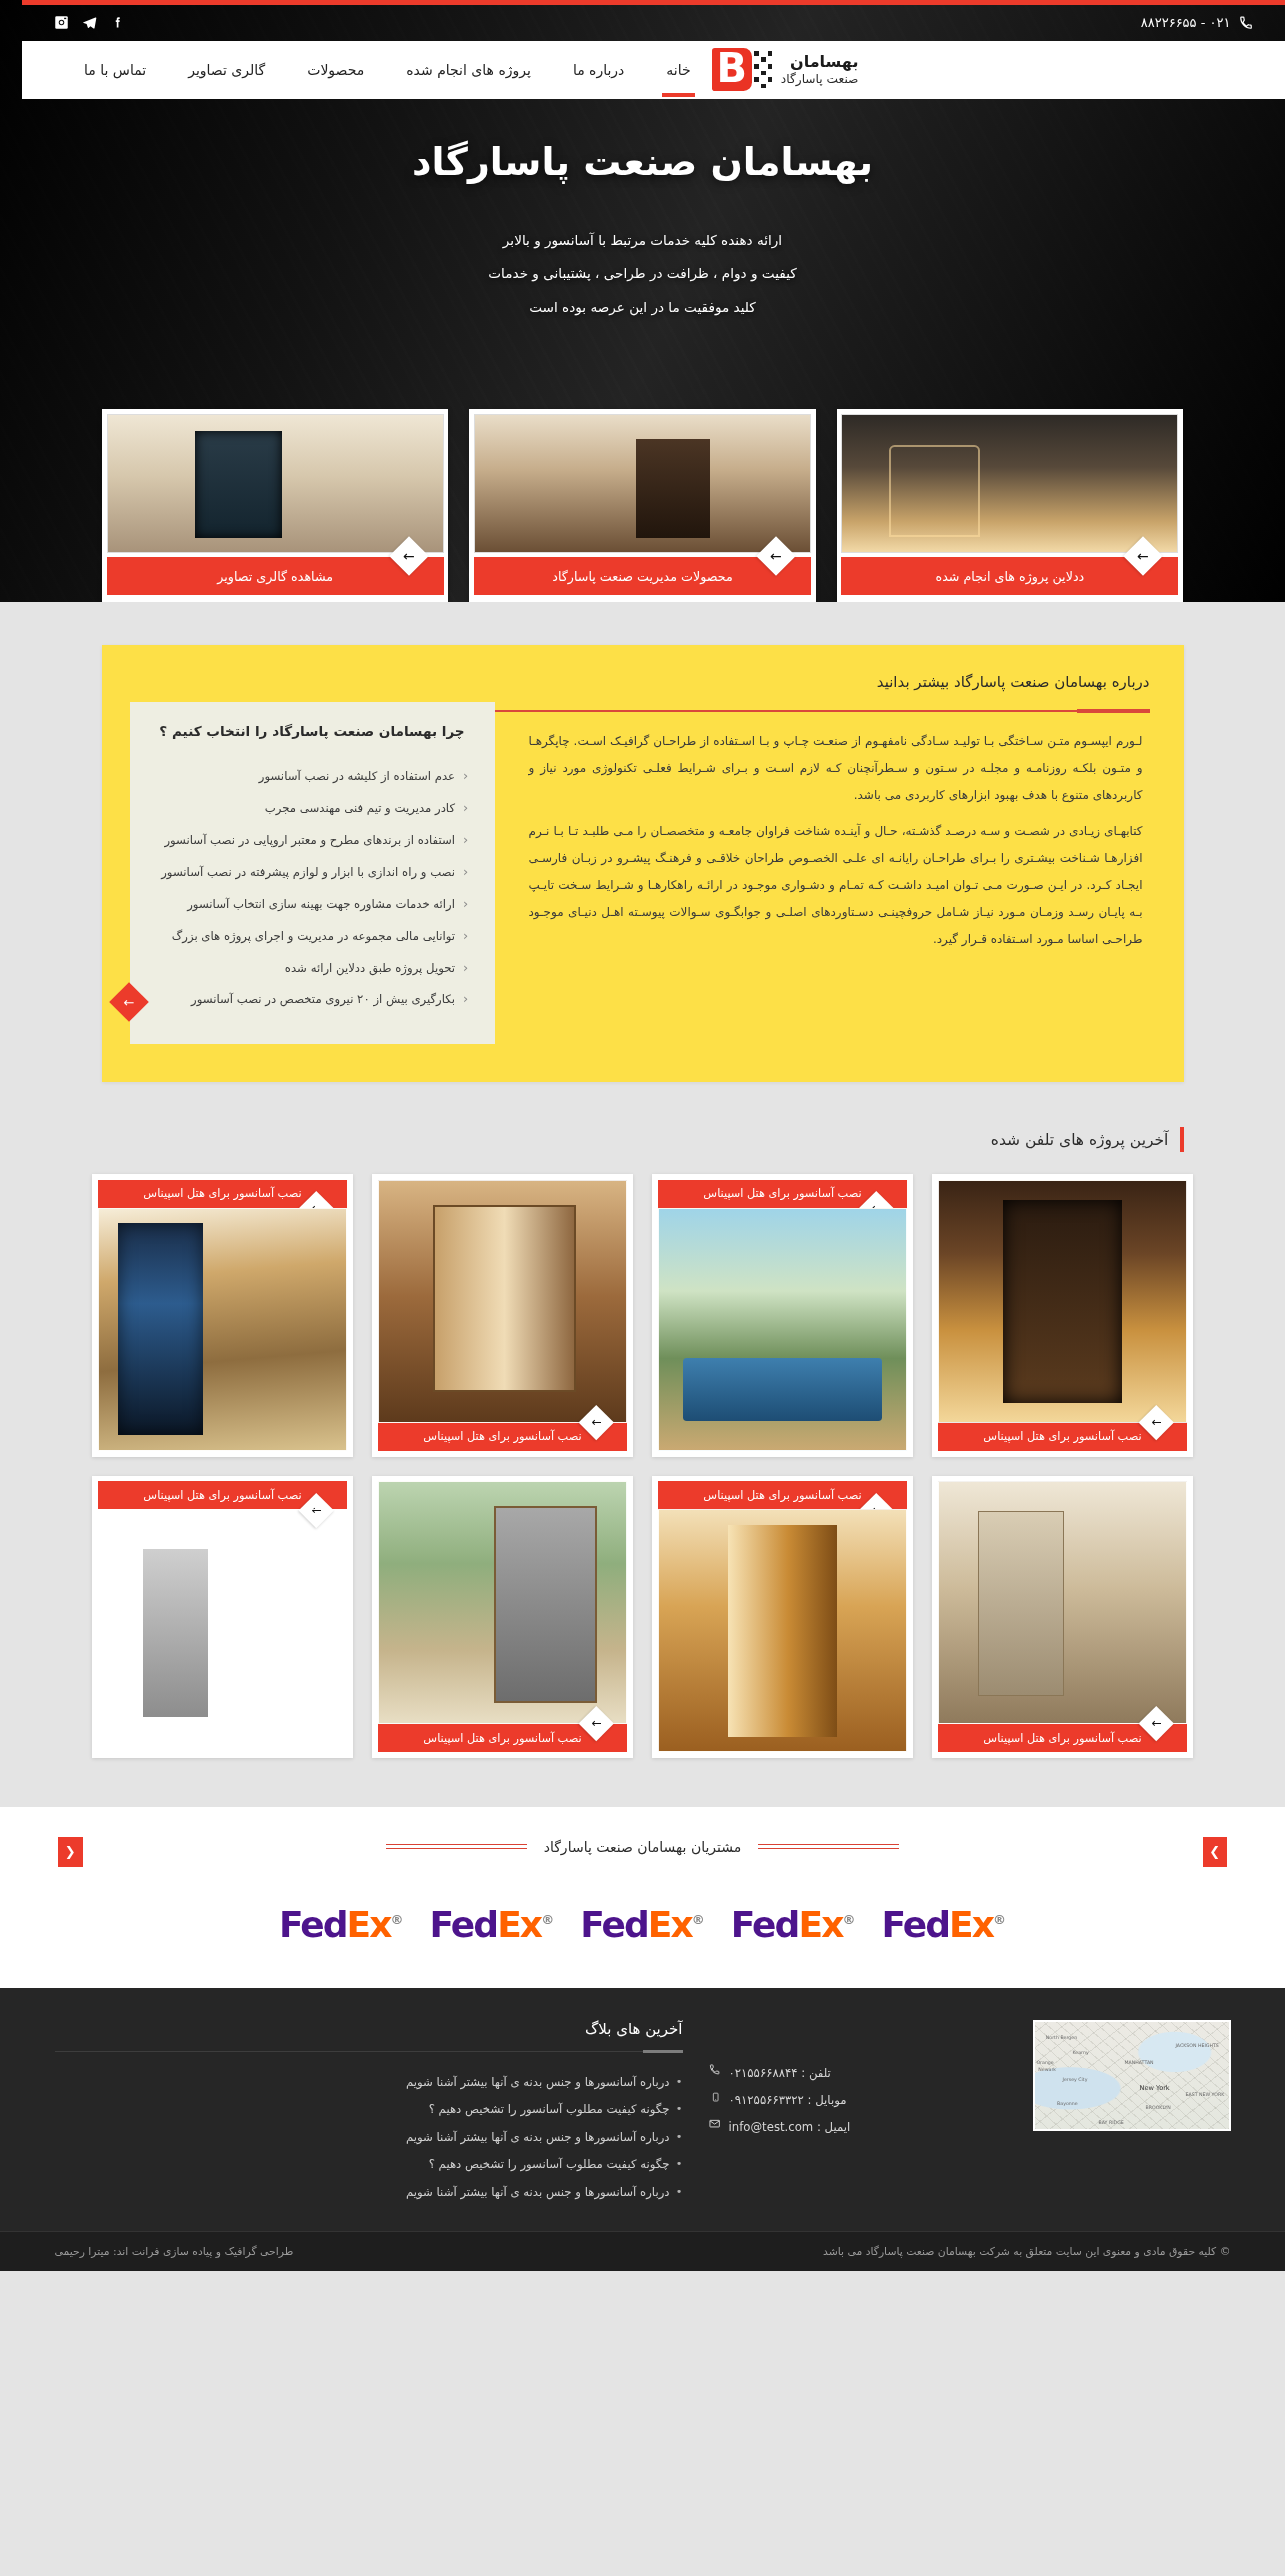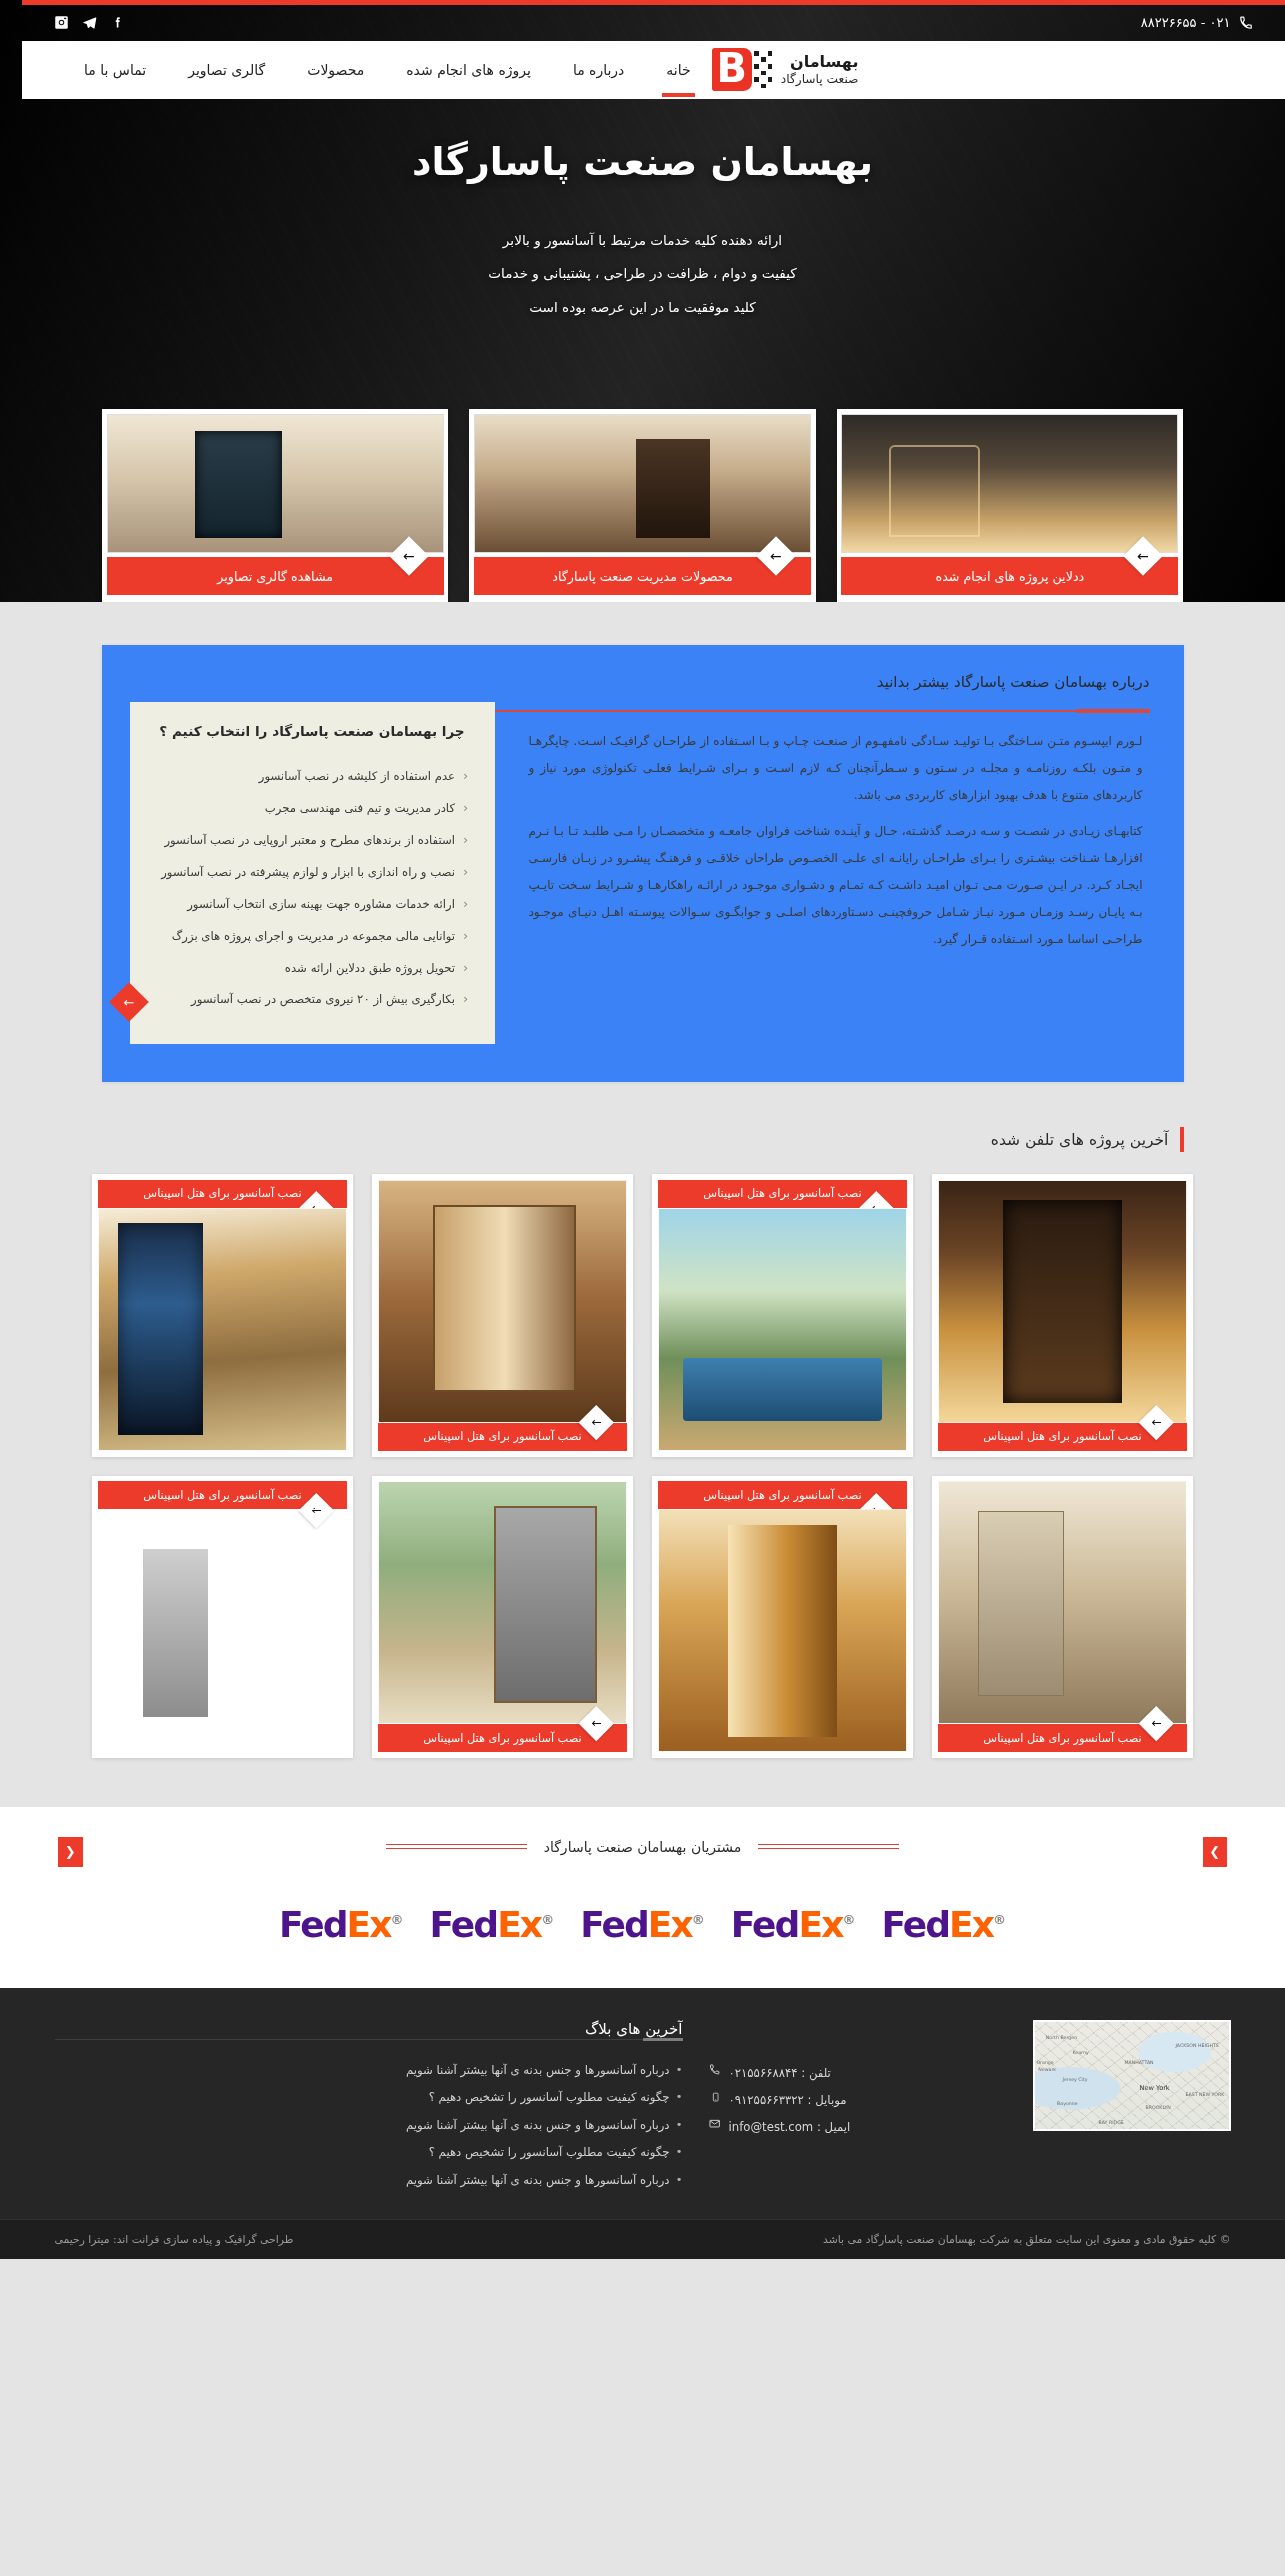--- a/index.html
+++ b/index.html
@@ -109,21 +109,21 @@
       background:linear-gradient(180deg,#4b3524,#21150c); }
   .ph3 { background:
       linear-gradient(180deg,#2e2a26 0%,#57493a 38%,#c9a46a 78%,#f2d9a7 100%),
       repeating-linear-gradient(-25deg, rgba(255,230,180,.16) 0 1.9px, transparent 1.9px 17px); }
   .ph3::after { content:""; position:absolute; left:14%; top:22%; width:26%; height:64%;
       border:2.8px solid rgba(255,222,160,.55); border-radius:5.6px 5.6px 0 0;}
 
   
   .about-sec { background:#e4e4e4; padding:43px 0 38px; position:relative; }
   .about-panel {
-    width:1082px; margin:0 auto; background:#3b82f6; position:relative;
+    width:1082px; margin:0 auto; background:#fde047; position:relative;
     padding:24.5px 28px 38px; box-shadow:0 0.9px 3.8px rgba(0,0,0,.07);
     display:flex; gap:0;
   }
   .about-head { position:absolute; top:28px; right:34px; left:34px; }
   .about-head .t { font-size:15px; color:#2a2a2a; text-align:right; }
   .about-head .rule { margin-top:19px; height:1.9px; background:#d9483b; position:relative; }
   .about-head .rule::after { content:""; position:absolute; right:0; top:-0.9px; width:73px; height:3.8px; background:#d9483b; }
 
   .about-cols { display:flex; width:100%; margin-top:58px; }
   .about-text {
@@ -229,21 +229,21 @@
       repeating-linear-gradient(42deg, rgba(180,180,170,.35) 0 0.9px, transparent 0.9px 8.5px),
       repeating-linear-gradient(-38deg, rgba(170,170,160,.3) 0 0.9px, transparent 0.9px 12.2px);}
   .f-map .lbl { position:absolute; font-size:4.7px; color:#6a6a6a; direction:ltr; }
   .f-contact { width:301px; font-size:11.7px; line-height:2.1; }
   .f-row { display:flex; gap:8.5px; justify-content:flex-end; align-items:flex-start; }
   .f-row .ic { width:13px; flex:0 0 13px; text-align:center; color:#cfcfcf; padding-top:2.8px; }
   .f-row .tx { text-align:justify; direction:rtl; flex:1; }
   .f-contact .block2 { margin-top:41px; }
   .f-contact .block2 .f-row { justify-content:flex-end; margin-bottom:2.8px; }
   .f-blog { flex:1; text-align:right; }
-  .f-blog h4 { font-size:15px; color:#fff; font-weight:normal; margin-bottom:1px; }
+  .f-blog h4 { font-size:15px; color:#fff; font-weight:normal; margin-bottom:13px; }
   .f-blog .rule { height:0.9px; background:#3d3d3d; position:relative; margin-bottom:17px; }
   .f-blog .rule::after { content:""; position:absolute; right:0; top:-0.9px; width:40px; height:2.8px; background:#7d7d7d; }
   .f-blog ul { list-style:none; }
   .f-blog li { font-size:11.7px; line-height:2.35; color:#d0d0d0; position:relative; padding-right:13px; cursor:pointer; }
   .f-blog li::before { content:"•"; position:absolute; right:0; top:0; color:#b5b5b5; font-size:11.3px; }
 
   .copybar { background:#1e1e1e; border-top:0.9px solid #333; padding:13px 0; }
   .copy-inner { width:1176px; margin:0 auto; display:flex; justify-content:space-between; font-size:10.8px; color:#9a9a9a;}
 </style>
 </head>

